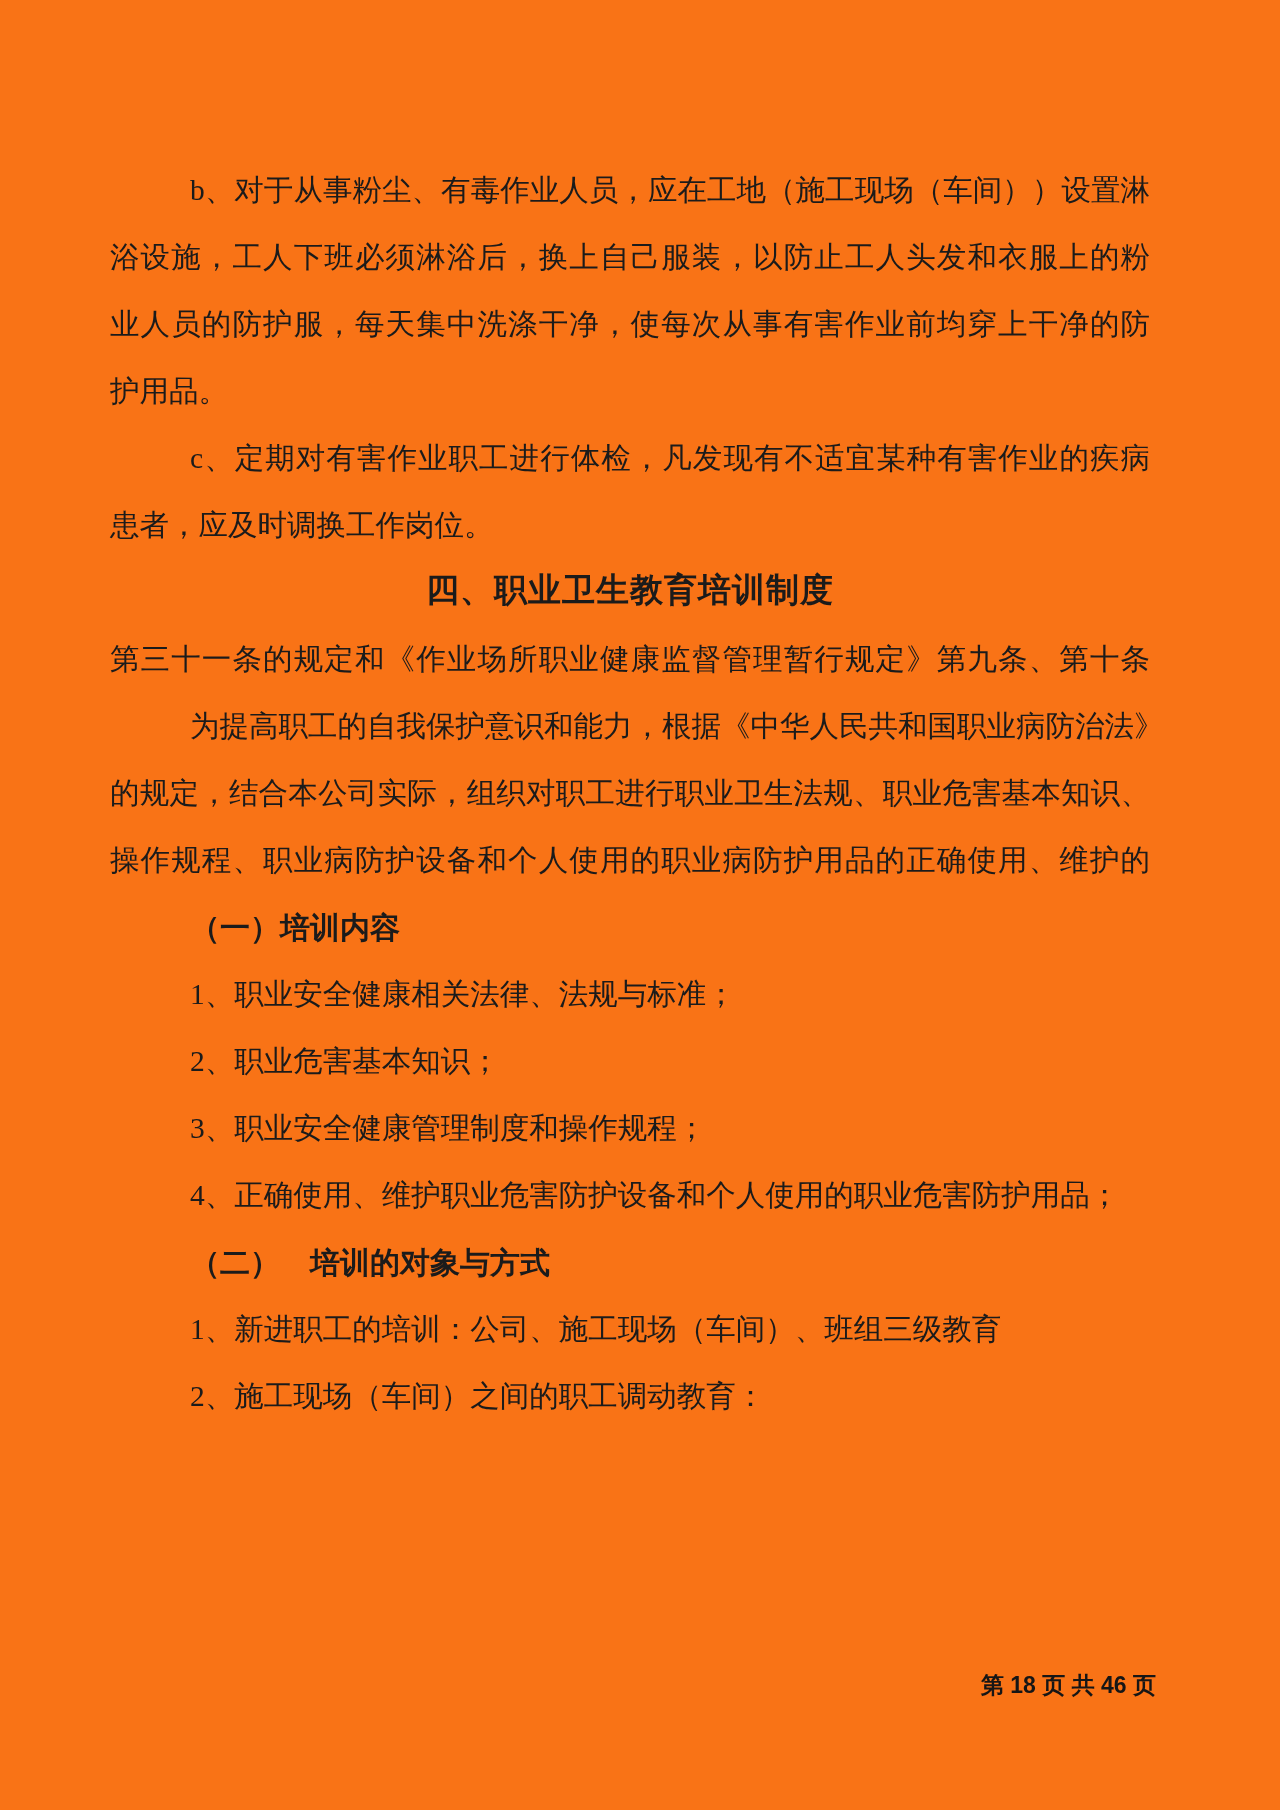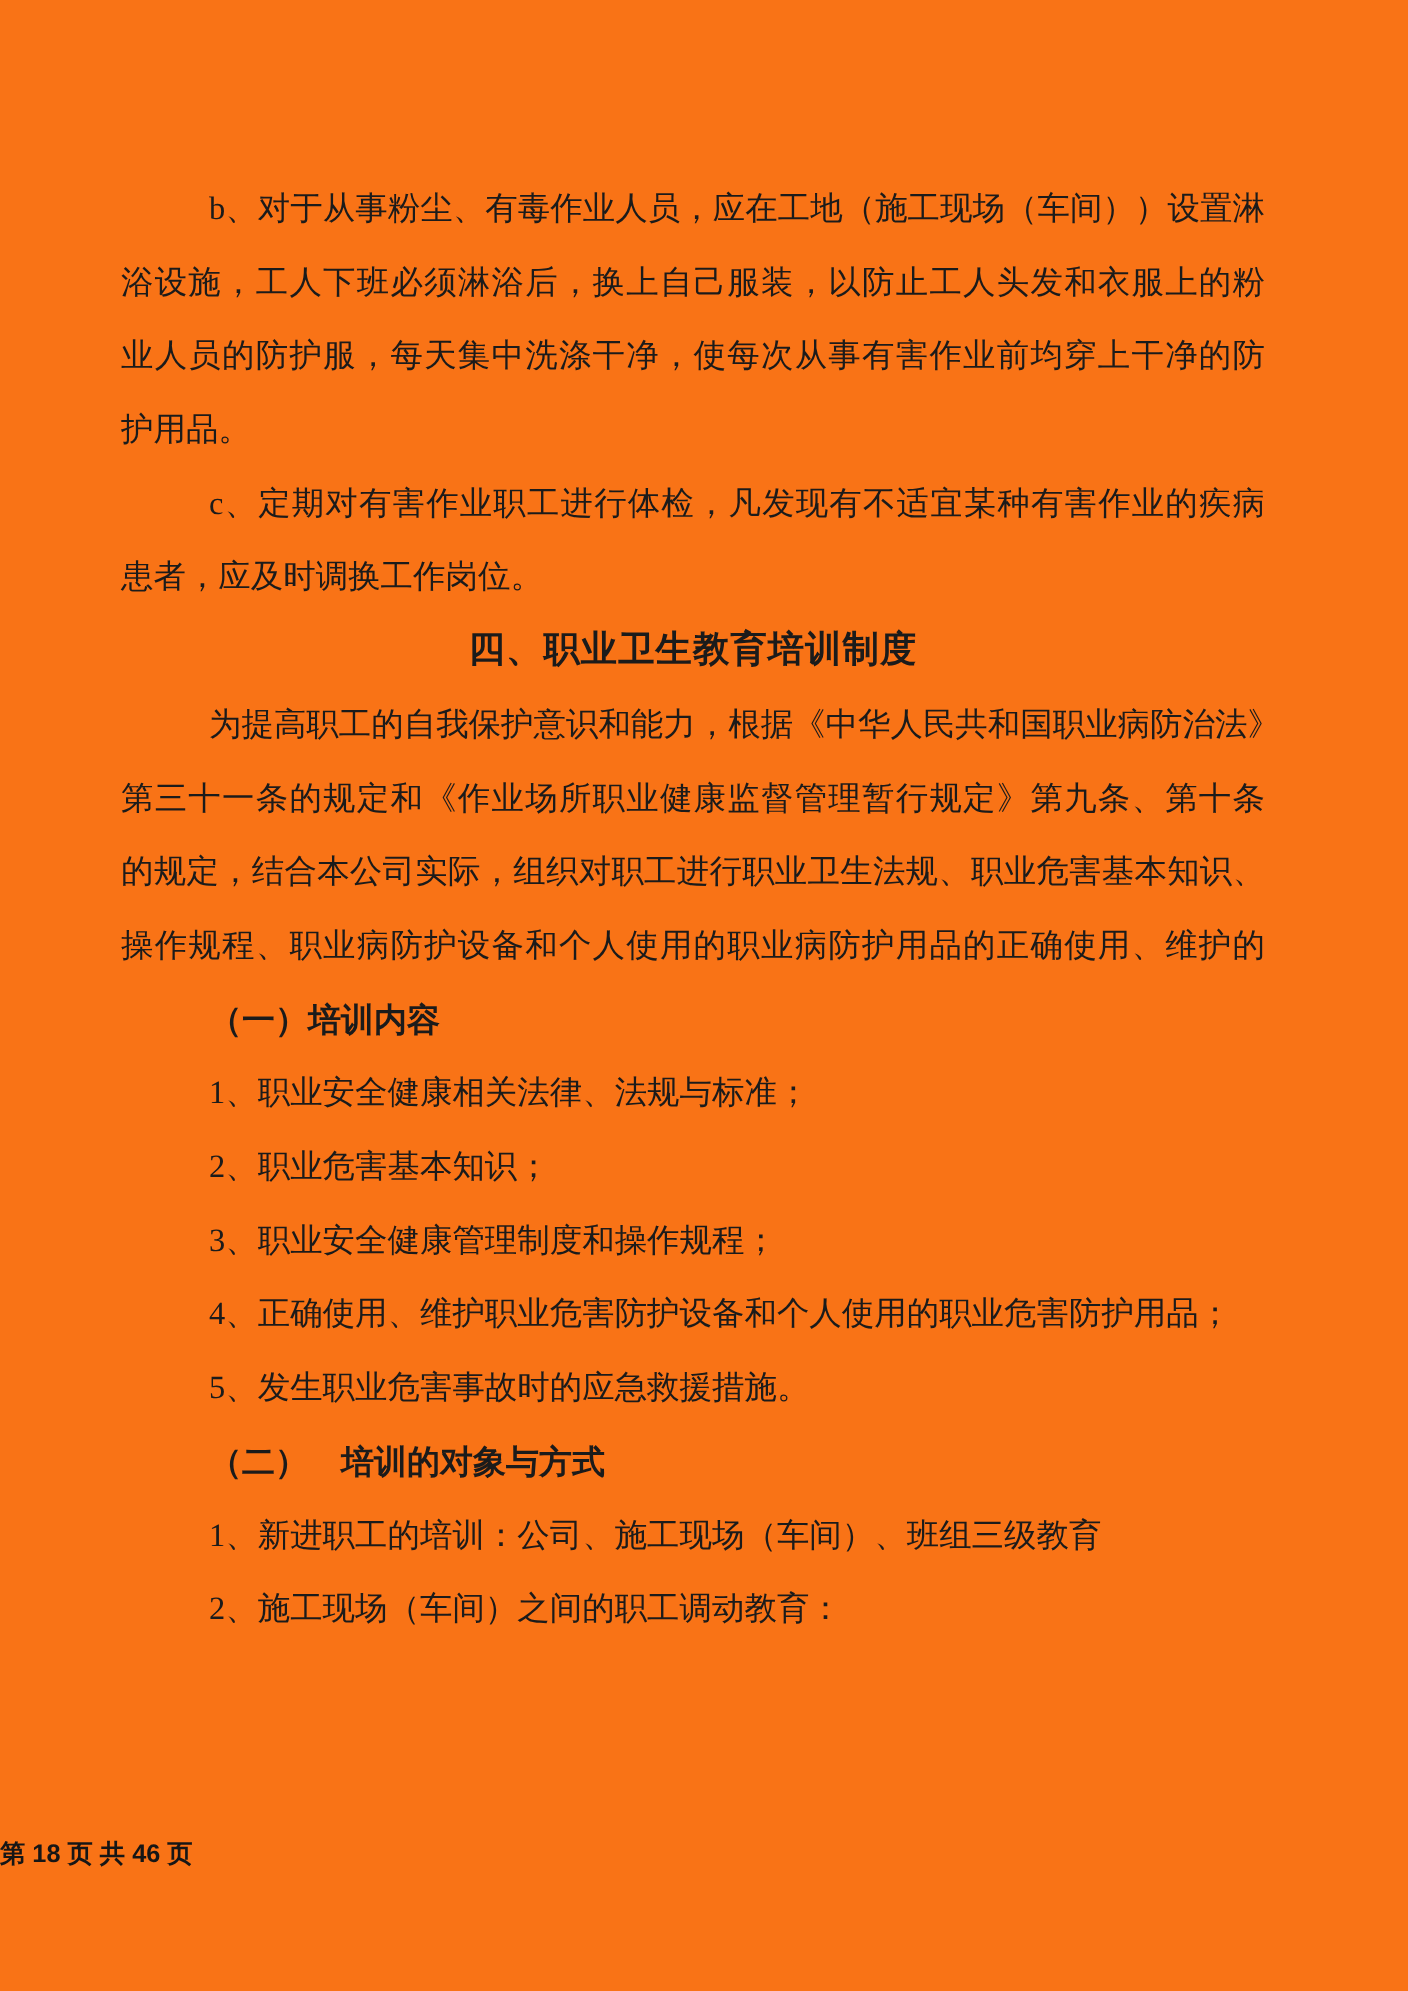--- a/index.html
+++ b/index.html
@@ -51,21 +51,21 @@
     line-height: 67px;
     padding-left: 80px;
     white-space: nowrap;
   }
 
   .footer {
     position: absolute;
     top: 1670px;
     left: 0;
     width: 1156px;
-    text-align: left;
+    text-align: right;
     font-family: "Liberation Sans", "DejaVu Sans", sans-serif;
     font-weight: 700;
     font-size: 23px;
     line-height: 30px;
     color: #161616;
   }
 </style>
 </head>
 <body>
 
@@ -80,33 +80,32 @@
     </p>
 
     <p class="para">
       <span class="ln ind j">c、定期对有害作业职工进行体检，凡发现有不适宜某种有害作业的疾病</span>
       <span class="ln">患者，应及时调换工作岗位。</span>
     </p>
 
     <h2 class="heading">四、职业卫生教育培训制度</h2>
 
     <p class="para">
+      <span class="ln j">第三十一条的规定和《作业场所职业健康监督管理暂行规定》第九条、第十条</span>
       <span class="ln ind j">为提高职工的自我保护意识和能力，根据《中华人民共和国职业病防治法》</span>
-      <span class="ln j">第三十一条的规定和《作业场所职业健康监督管理暂行规定》第九条、第十条</span>
       <span class="ln j">的规定，结合本公司实际，组织对职工进行职业卫生法规、职业危害基本知识、</span>
       <span class="ln j">操作规程、职业病防护设备和个人使用的职业病防护用品的正确使用、维护的</span>
     </p>
 
     <h3 class="subhead">（一）培训内容</h3>
 
     <p class="item">1、职业安全健康相关法律、法规与标准；</p>
     <p class="item">2、职业危害基本知识；</p>
     <p class="item">3、职业安全健康管理制度和操作规程；</p>
     <p class="item">4、正确使用、维护职业危害防护设备和个人使用的职业危害防护用品；</p>
-    <p class="item">5、发生职业危害事故时的应急救援措施。</p>
 
     <h3 class="subhead">（二）　培训的对象与方式</h3>
 
     <p class="item">1、新进职工的培训：公司、施工现场（车间）、班组三级教育</p>
     <p class="item">2、施工现场（车间）之间的职工调动教育：</p>
 
   </section>
 
   <footer class="footer">
     <span>第 18 页 共 46 页</span>

